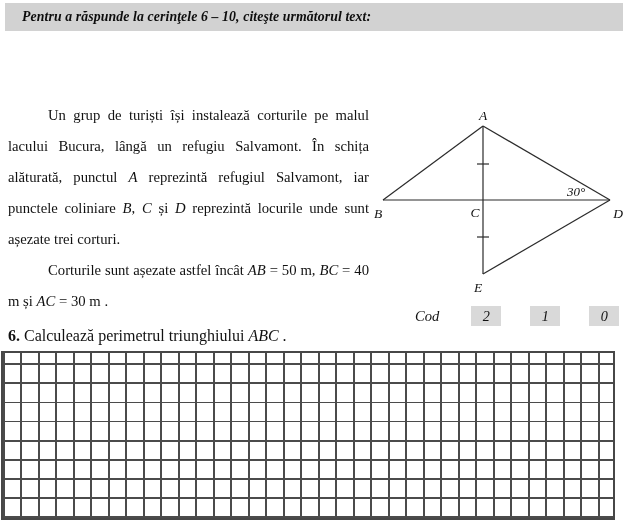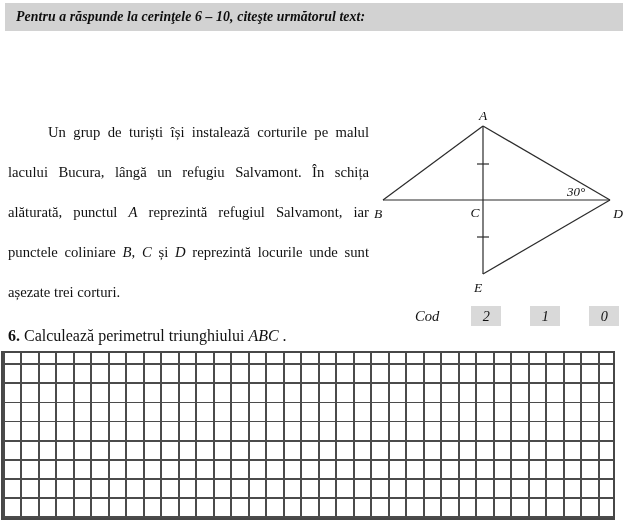--- a/index.html
+++ b/index.html
@@ -8,40 +8,40 @@
     width:627px;height:520px;
     background:#ffffff;
     overflow:hidden;
     font-family:"Liberation Serif", serif;
     color:#111;
   }
   .banner{
     position:absolute;left:5px;top:3px;width:618px;height:28px;
     background:#d2d2d2;
     display:flex;align-items:center;
-    box-sizing:border-box;padding-left:11px;
+    box-sizing:border-box;padding-left:17px;
   }
   .banner span{
     font-weight:bold;font-style:italic;font-size:13.8px;color:#0d0d0d;
     letter-spacing:.1px;
   }
   .para{
     margin:0;
     font-size:14.7px;
     line-height:28px;
     text-align:justify;
     text-indent:40px;
   }
   .intro{
     position:absolute;left:8px;top:42px;width:612px;
   }
   .left-col{
     position:absolute;left:8px;top:100px;width:361px;
   }
-  .left-col .para{line-height:40px;margin-top:12px;}
+  .left-col .para{line-height:31px;}
   .mvar{font-style:italic;}
   .figure-svg{
     position:absolute;left:368px;top:106px;
   }
   .fig-label{
     font-family:"Liberation Serif", serif;
     font-style:italic;
     font-size:13.5px;
     fill:#111;
   }
@@ -87,20 +87,21 @@
 
 <div class="page">
 
   <div class="banner">
     <span>Pentru a răspunde la cerinţele 6 – 10, citeşte următorul text:</span>
   </div>
 
 
   <div class="left-col">
     <p class="para"><span>Un grup de turiști își instalează corturile pe malul lacului Bucura, lângă un refugiu Salvamont. În schița alăturată, punctul </span><span class="mvar">A</span><span> reprezintă refugiul Salvamont, iar punctele coliniare </span><span class="mvar">B</span><span>, </span><span class="mvar">C</span><span> și </span><span class="mvar">D</span><span> reprezintă locurile unde sunt așezate trei corturi.</span></p>
+    <p class="para"><span>Corturile sunt așezate astfel încât </span><span class="mvar">AB</span><span> = 50 m, </span><span class="mvar">BC</span><span> = 40 m și </span><span class="mvar">AC</span><span> = 30 m .</span></p>
   </div>
 
   <svg class="figure-svg" width="260" height="194" viewBox="0 0 260 194">
     <g stroke="#2b2b2b" stroke-width="1.2" fill="none">
       <line x1="15" y1="94" x2="242" y2="94"></line>
       <line x1="15" y1="94" x2="115" y2="20"></line>
       <line x1="115" y1="20" x2="242" y2="94"></line>
       <line x1="115" y1="20" x2="115" y2="168"></line>
       <line x1="115" y1="168" x2="242" y2="94"></line>
       <line x1="109" y1="58" x2="121" y2="58"></line>

